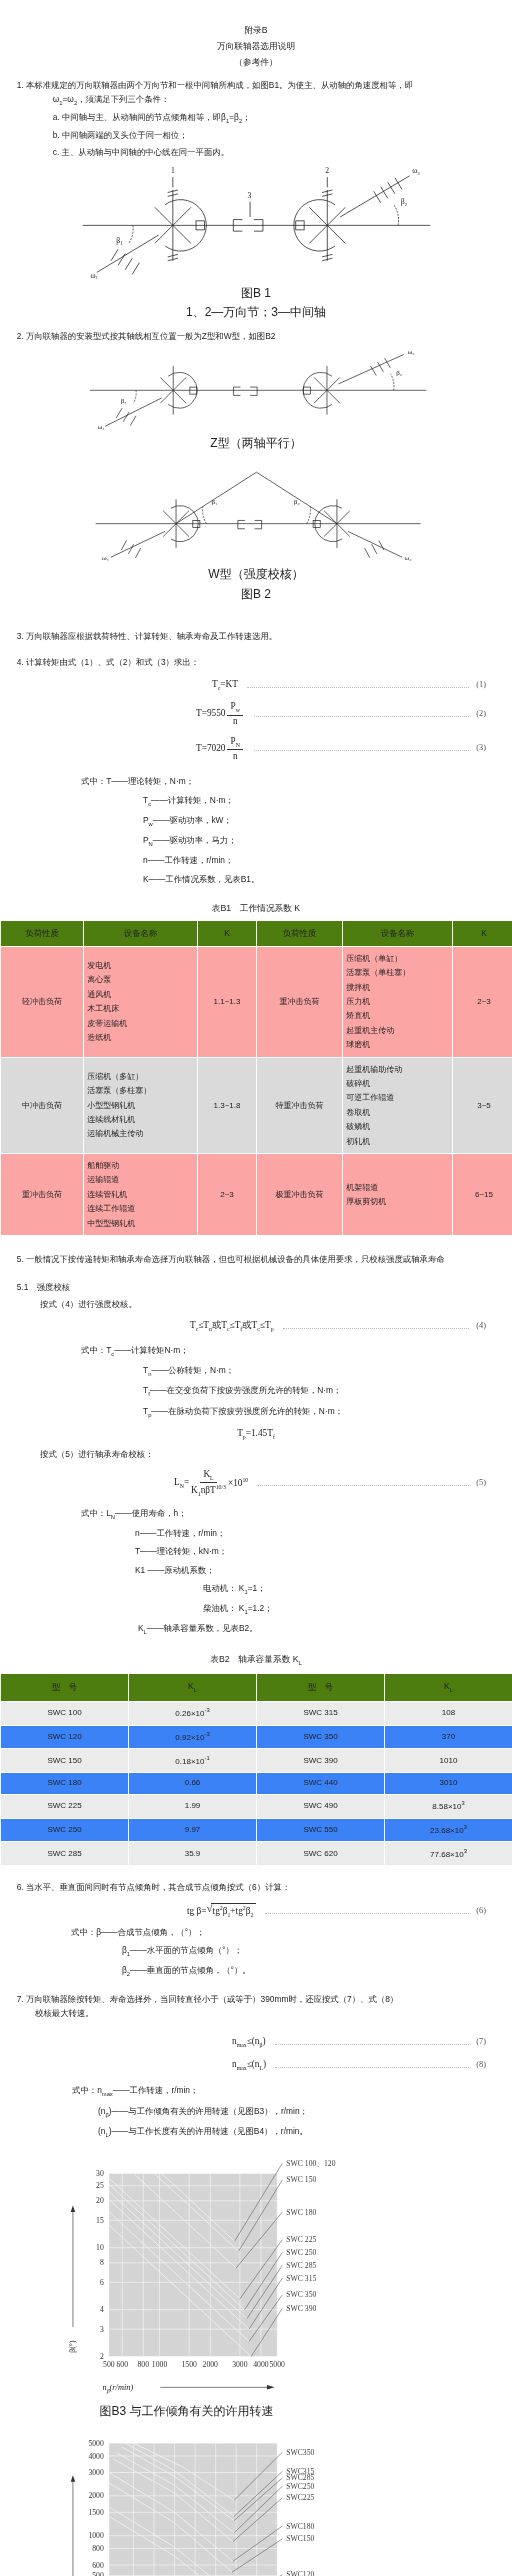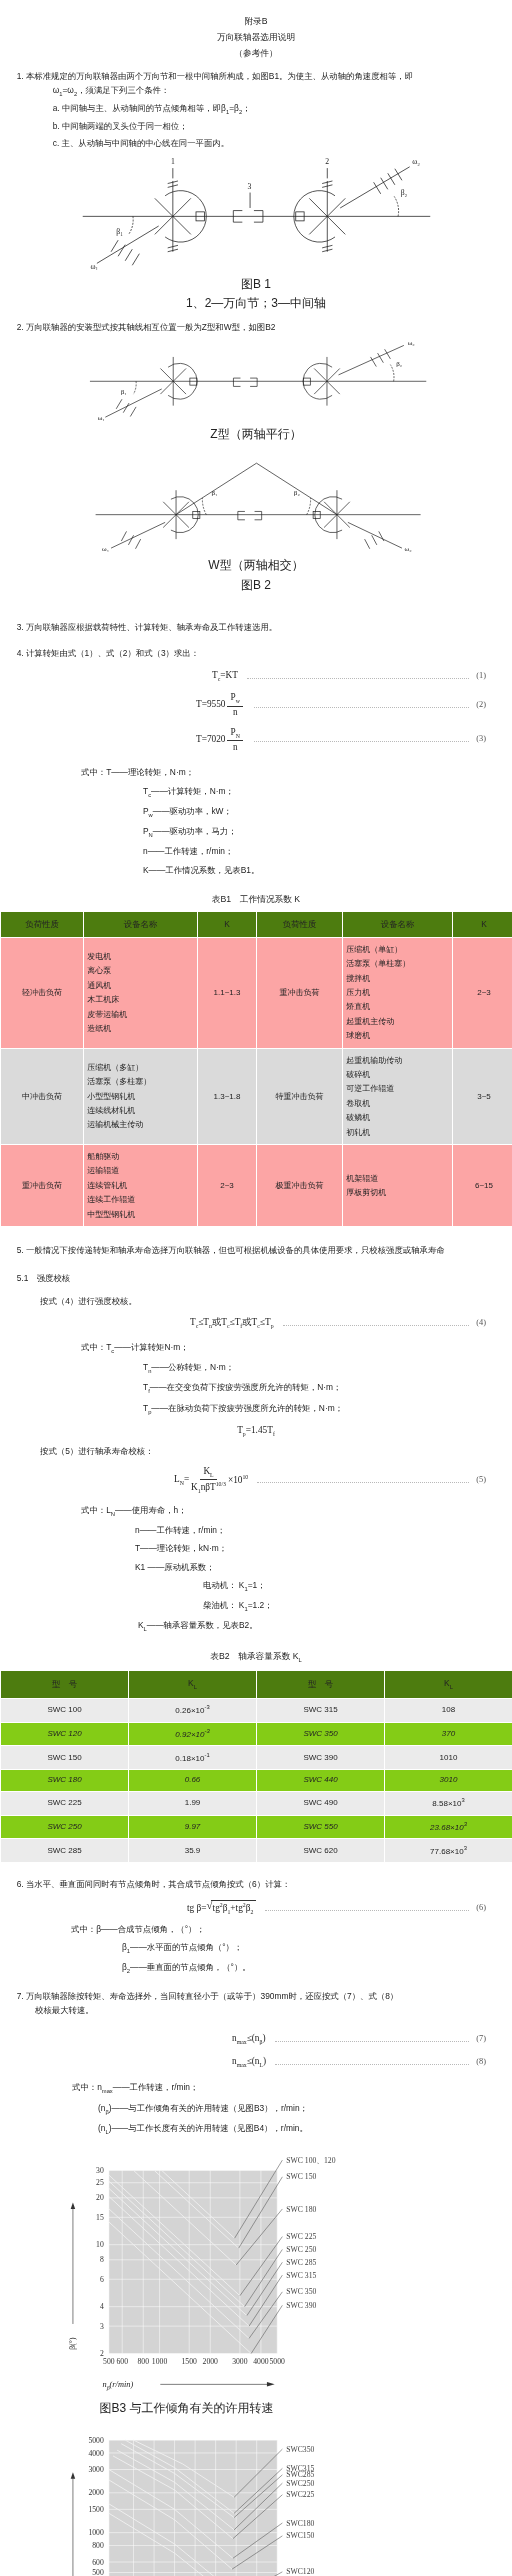--- a/index.html
+++ b/index.html
@@ -1,19 +1,19 @@
 <!DOCTYPE html>
 <html style="font-size:10.3px"><head>
 <meta charset="utf-8">
 <style>
   html,body{margin:0;padding:0;background:#ffffff;}
   .page{position:relative;width:512px;height:2576px;overflow:hidden;background:#fff;
         font-family:"Liberation Sans",sans-serif;color:#232323;font-size:8.4px;line-height:1.5;}
   .c{text-align:center;}
-  .hdr{padding-top:13px;}
+  .hdr{padding-top:22px;}
   .hdr div{line-height:16px;font-size:8.7px;}
   .sec{margin:9px 0 0 16.7px;padding-right:3.9px;}
   .cont{margin:1.3px 0 0 36px;}
   .sub{margin:3.9px 0 0 36px;}
   .oneline{white-space:nowrap;overflow:hidden;}
   .figwrap{margin-top:5.1px;}
   .figcap{text-align:center;font-size:12px;margin-top:1.3px;}
   .fm{font-family:"Liberation Serif",serif;font-size:9.3px;}
   sub{font-size:5.8px;} sup{font-size:5.8px;}
   .frow{display:flex;align-items:center;margin:9px 26px 0 193px;}
@@ -23,21 +23,21 @@
   .frac .top{border-bottom:0.6px solid #333;padding:0 3.2px 0.6px;line-height:1.15;}
   .frac .bot{padding-top:0.6px;line-height:1.15;}
   .wl{margin-top:5.8px;}
   .pA{padding-left:81px;} .pB{padding-left:135px;} .pC{padding-left:203px;} .pD{padding-left:143px;}
   .ctrfm{text-align:center;margin-top:7.7px;}
   .tbl-title{text-align:center;margin-top:16.7px;font-size:8.7px;}
   table.tb{border-collapse:separate;border-spacing:1.9px 1.3px;width:510px;margin:5.1px auto 0;table-layout:fixed;}
   .tb th{background:#4d7c0f;font-weight:normal;padding:6.4px 1.9px;font-size:8.4px;}
   .tb td{padding:4.5px 3.2px;font-size:8px;vertical-align:middle;}
   .tb tr.r0 td{background:#fca5a5;} .tb tr.r1 td{background:#dadada;}
-  .tb2 tr.e td{background:#ebebeb;} .tb2 tr.o td{background:#84cc16;font-style:italic;}
+  .tb2 tr.e td{background:#ebebeb;} .tb2 tr.o td{background:#3b82f6;}
   .dev{text-align:left;padding-left:23px;white-space:pre-line;line-height:1.8;}
   .ctr{text-align:center;}
   .sqrt{display:inline-flex;align-items:flex-start;}
   .sqrt .rad{font-size:11px;line-height:1;margin-right:-1.3px;}
   .sqrt .und{border-top:0.6px solid #333;padding:0.6px 2.6px 0 1.3px;}
   .chartwrap{margin-left:6.4px;}
   svg text{font-family:"Liberation Serif",serif;}
 </style>
 </head>
 <body>
@@ -180,21 +180,21 @@
         <line x1="452" y1="114" x2="536" y2="154"></line>
         <line x1="500" y1="128" x2="508" y2="143"></line>
           <line x1="489" y1="134" x2="497" y2="149"></line>
           <line x1="478" y1="140" x2="486" y2="155"></line>
       </g>
       <text x="240" y="72" font-size="11" fill="#222">β₁</text>
       <text x="368" y="72" font-size="11" fill="#222">β₂</text>
       <text x="70" y="158" font-size="11" fill="#222">ω₁</text>
       <text x="540" y="158" font-size="11" fill="#222">ω₂</text>
     </svg>
-    <div class="figcap">W型（两轴相交）</div>
+    <div class="figcap">W型（强度校核）</div>
     <div class="figcap">图B 2</div>
   </div>
 
   <div class="sec" style="margin-top:27px">3. 万向联轴器应根据载荷特性、计算转矩、轴承寿命及工作转速选用。</div>
   <div class="sec" style="margin-top:14px">4. 计算转矩由式（1）、式（2）和式（3）求出：</div>
 
   <div class="frow fm" style="margin-left:212px">
     <span>T<sub>c</sub>=KT</span>
     <span class="dots"></span>
     <span class="tag">(1)</span>
@@ -293,21 +293,21 @@
       <td class="ctr">极重冲击负荷</td>
       <td class="dev">机架辊道
 厚板剪切机</td>
       <td class="ctr">6~15</td>
     </tr>
   </tbody>
     </table>
 
   <div class="sec oneline" style="margin-top:16.7px">5.  一般情况下按传递转矩和轴承寿命选择万向联轴器，但也可根据机械设备的具体使用要求，只校核强度或轴承寿命</div>
   <div class="sec" style="margin-top:15.4px">5.1　强度校核</div>
-  <div class="cont" style="margin-left:40px;margin-top:10px">按式（4）进行强度校核。</div>
+  <div class="cont" style="margin-left:40px;margin-top:4px">按式（4）进行强度校核。</div>
 
   <div class="frow fm" style="margin-left:190px">
     <span>T<sub>c</sub>≤T<sub>n</sub>或T<sub>c</sub>≤T<sub>f</sub>或T<sub>c</sub>≤T<sub>p</sub></span>
     <span class="dots"></span>
     <span class="tag">(4)</span>
   </div>
 
   <div style="margin-top:10.3px">
     <div class="wl pA">式中：T<sub>c</sub>——计算转矩N·m；</div>
     <div class="wl pD">T<sub>n</sub>——公称转矩，N·m；</div>

